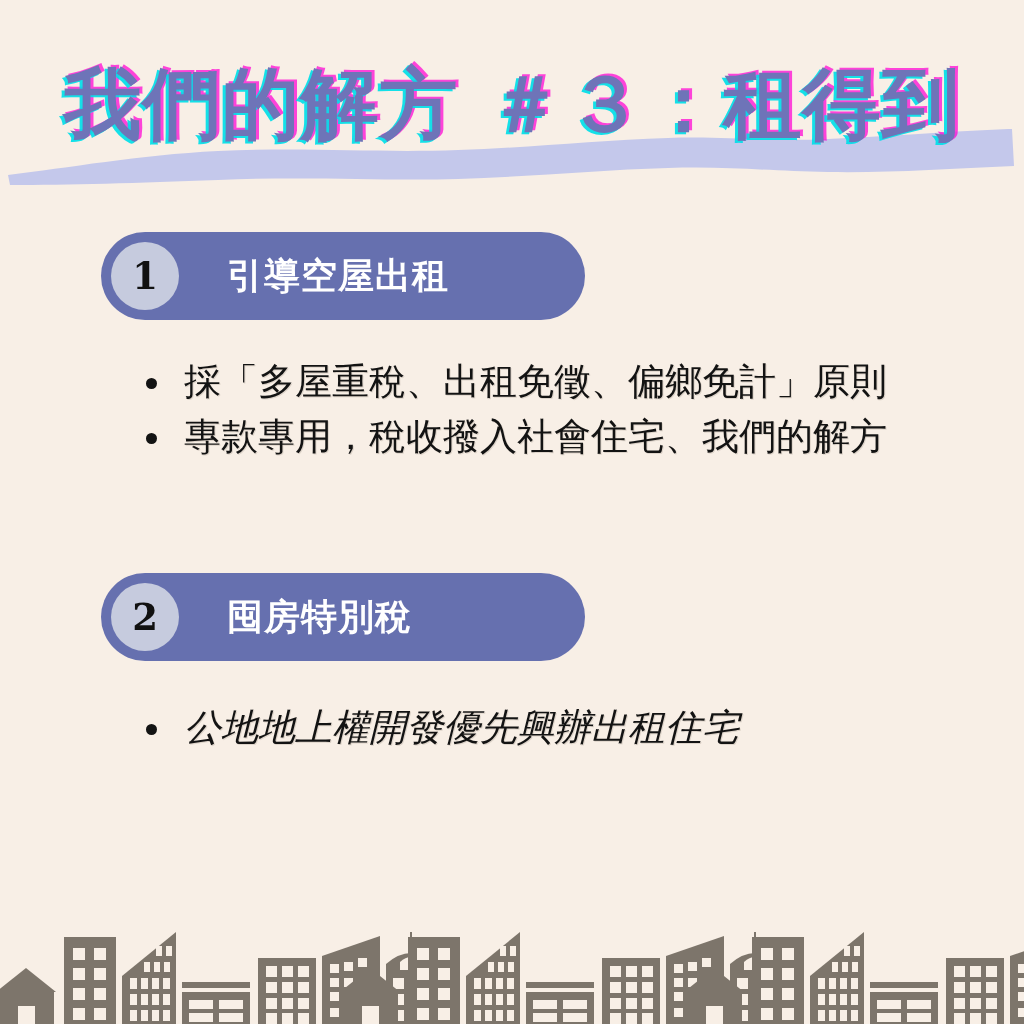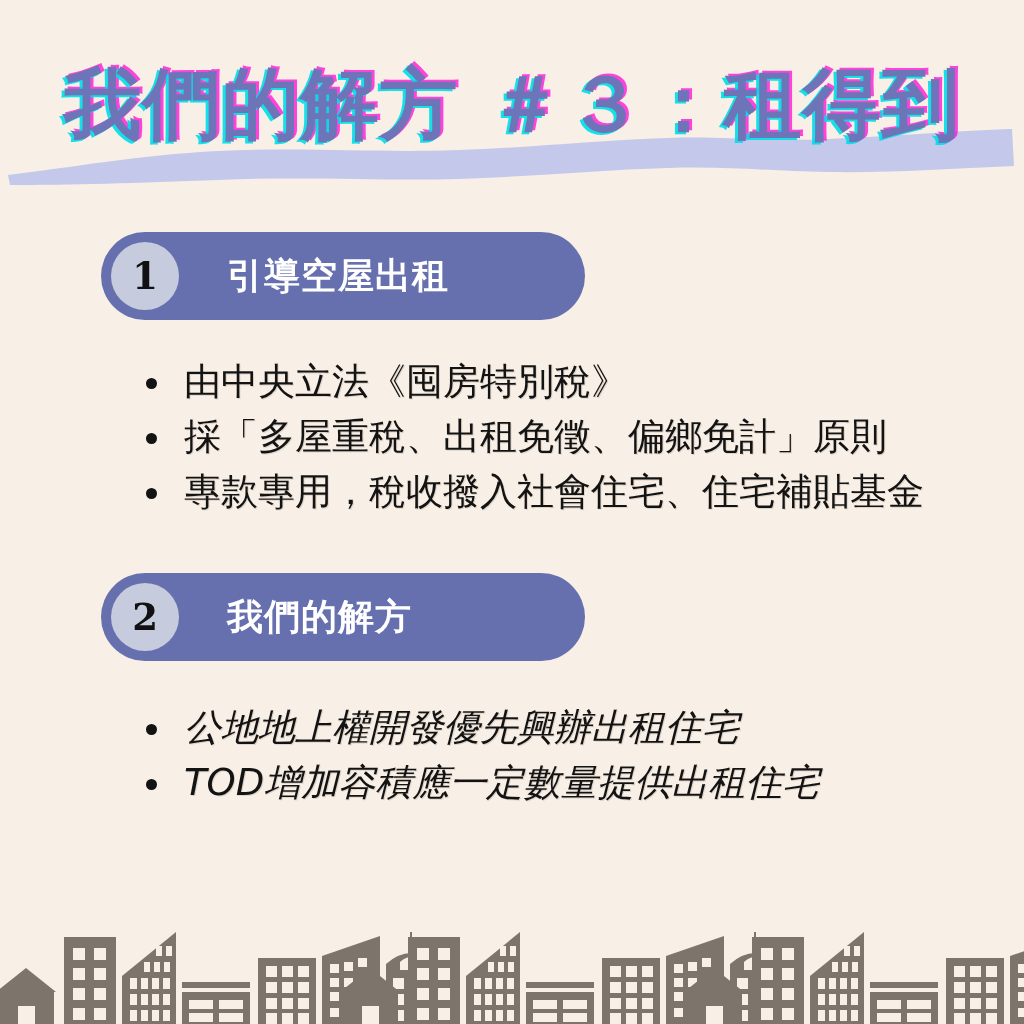--- a/index.html
+++ b/index.html
@@ -165,33 +165,31 @@
 
     <div class="page-title">我們的解方 ＃３：租得到</div>
   </div>
 
   <div class="badge badge-1">
     <div class="badge-num">1</div>
     <div class="badge-label">引導空屋出租</div>
   </div>
 
   <ul class="bullets bullets-1">
-    <li>由中央立法《囤房特別稅》</li>
     <li>採「多屋重稅、出租免徵、偏鄉免計」原則</li>
-    <li>專款專用，稅收撥入社會住宅、住宅補貼基金</li>
+    <li>專款專用，稅收撥入社會住宅、我們的解方</li>
   </ul>
 
   <div class="badge badge-2">
     <div class="badge-num">2</div>
-    <div class="badge-label">我們的解方</div>
+    <div class="badge-label">囤房特別稅</div>
   </div>
 
   <ul class="bullets bullets-2">
     <li>公地地上權開發優先興辦出租住宅</li>
-    <li>TOD增加容積應一定數量提供出租住宅</li>
   </ul>
 
   <svg class="skyline" viewBox="0 0 1024 104" preserveAspectRatio="none">
     <defs>
       <g id="tile">
 
         <polygon points="10,72 40,48 70,72" fill="#7D756B"></polygon>
         <rect x="12" y="72" width="56" height="32" fill="#7D756B"></rect>
         <rect x="32" y="86" width="17" height="18" fill="#F8EFE6"></rect>
 

